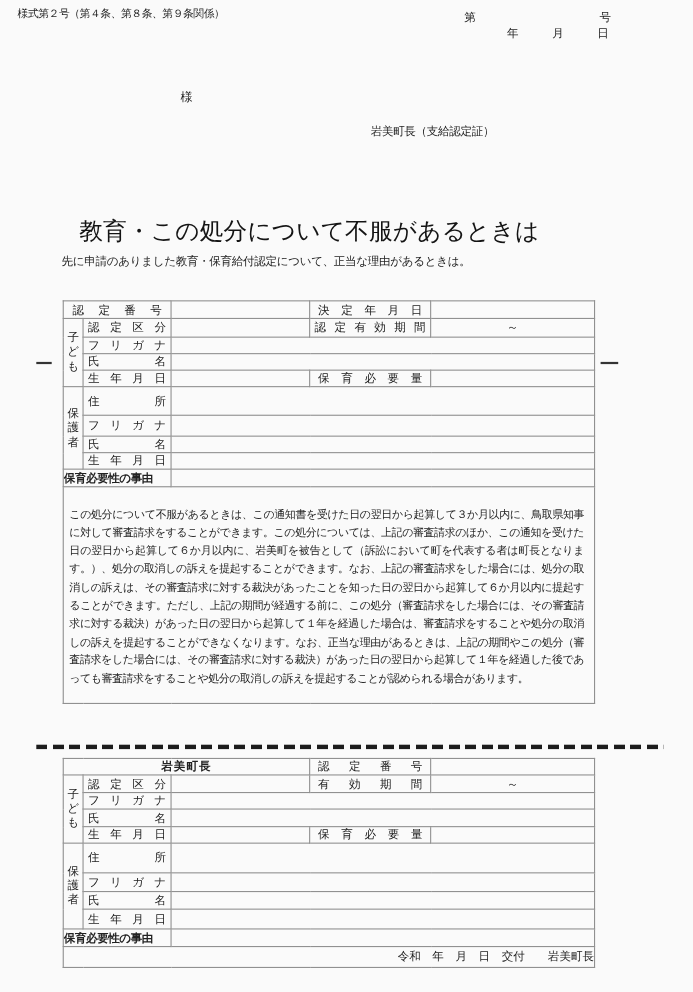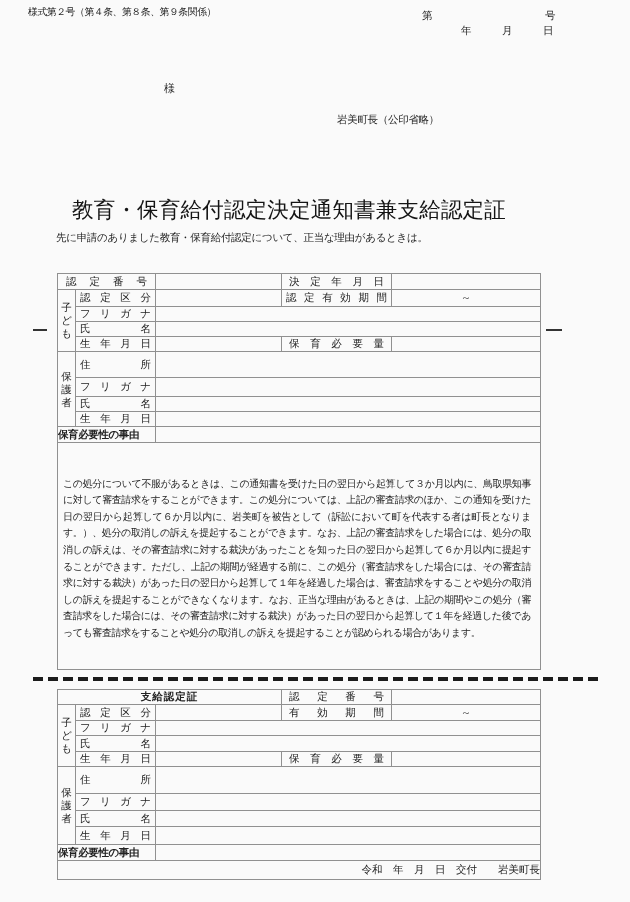--- a/index.html
+++ b/index.html
@@ -5,21 +5,21 @@
   html,body{margin:0;padding:0;}
   body{
     width:630px;height:902px;position:relative;
     background:#fafafa;color:#1e1e1e;
     font-family:"Liberation Sans","DejaVu Sans",sans-serif;
     overflow:hidden;
   }
   .abs{position:absolute;white-space:nowrap;}
 
   
-  .form-ref{left:28px;top:6px;font-size:9.8px;letter-spacing:-0.4px;}
+  .form-ref{left:16px;top:6px;font-size:9.8px;letter-spacing:-0.4px;}
   .docno-prefix{left:422px;top:9px;font-size:10.5px;}
   .docno-suffix{left:545px;top:9px;font-size:10.5px;}
   .d-year{left:461px;top:24px;font-size:10.5px;}
   .d-month{left:502px;top:24px;font-size:10.5px;}
   .d-day{left:543px;top:24px;font-size:10.5px;}
   .addressee{left:164px;top:81px;font-size:11px;}
   .issuer{left:337px;top:113px;font-size:10.5px;letter-spacing:-0.3px;}
   .doc-title{left:72px;top:195px;font-size:21.5px;letter-spacing:0.2px;color:#141414;}
   .doc-lead{left:56px;top:231px;font-size:10.5px;letter-spacing:-0.3px;}
 
@@ -54,23 +54,23 @@
 </head>
 <body>
 
 <div class="abs form-ref">様式第２号（第４条、第８条、第９条関係）</div>
 <div class="abs docno-prefix">第</div>
 <div class="abs docno-suffix">号</div>
 <div class="abs d-year">年</div>
 <div class="abs d-month">月</div>
 <div class="abs d-day">日</div>
 <div class="abs addressee">様</div>
-<div class="abs issuer">岩美町長（公印省略）</div>
-
-<div class="abs doc-title">教育・保育給付認定決定通知書兼支給認定証</div>
+<div class="abs issuer">岩美町長（支給認定証）</div>
+
+<div class="abs doc-title">教育・この処分について不服があるときは</div>
 <div class="abs doc-lead">先に申請のありました教育・保育給付認定について、正当な理由があるときは。</div>
 
 <div class="bmark left"></div>
 <div class="bmark right"></div>
 
 <table class="frm t1">
   <colgroup>
       <col style="width:18px">
       <col style="width:80px">
       <col style="width:126px">
@@ -213,41 +213,41 @@
             <span>月</span>
             <span>日</span>
           </div>
         </td>
     <td colspan="3"></td>
   </tr>
   <tr style="height:16px">
     <td colspan="2" class="reason">保育必要性の事由</td>
     <td colspan="3"></td>
   </tr>
-  <tr style="height:227px">
+  <tr style="height:197px">
     <td colspan="5" class="legal">
       <div class="legal-inner">この処分について不服があるときは、この通知書を受けた日の翌日から起算して３か月以内に、鳥取県知事に対して審査請求をすることができます。この処分については、上記の審査請求のほか、この通知を受けた日の翌日から起算して６か月以内に、岩美町を被告として（訴訟において町を代表する者は町長となります。）、処分の取消しの訴えを提起することができます。なお、上記の審査請求をした場合には、処分の取消しの訴えは、その審査請求に対する裁決があったことを知った日の翌日から起算して６か月以内に提起することができます。ただし、上記の期間が経過する前に、この処分（審査請求をした場合には、その審査請求に対する裁決）があった日の翌日から起算して１年を経過した場合は、審査請求をすることや処分の取消しの訴えを提起することができなくなります。なお、正当な理由があるときは、上記の期間やこの処分（審査請求をした場合には、その審査請求に対する裁決）があった日の翌日から起算して１年を経過した後であっても審査請求をすることや処分の取消しの訴えを提起することが認められる場合があります。</div>
     </td>
   </tr>
 </tbody>
   </table>
 
 <div class="cutline"></div>
 
 <table class="frm t2">
   <colgroup>
       <col style="width:18px">
       <col style="width:80px">
       <col style="width:126px">
       <col style="width:110px">
       <col style="width:149px">
     </colgroup>
   <tbody>
       <tr style="height:15px">
-    <td colspan="3" class="cert-head">支給認定証</td>
+    <td colspan="3" class="cert-head">岩美町長</td>
     <td>
           <div class="lab mid">
             <span>認</span>
             <span>定</span>
             <span>番</span>
             <span>号</span>
           </div>
         </td>
     <td></td>
   </tr>

